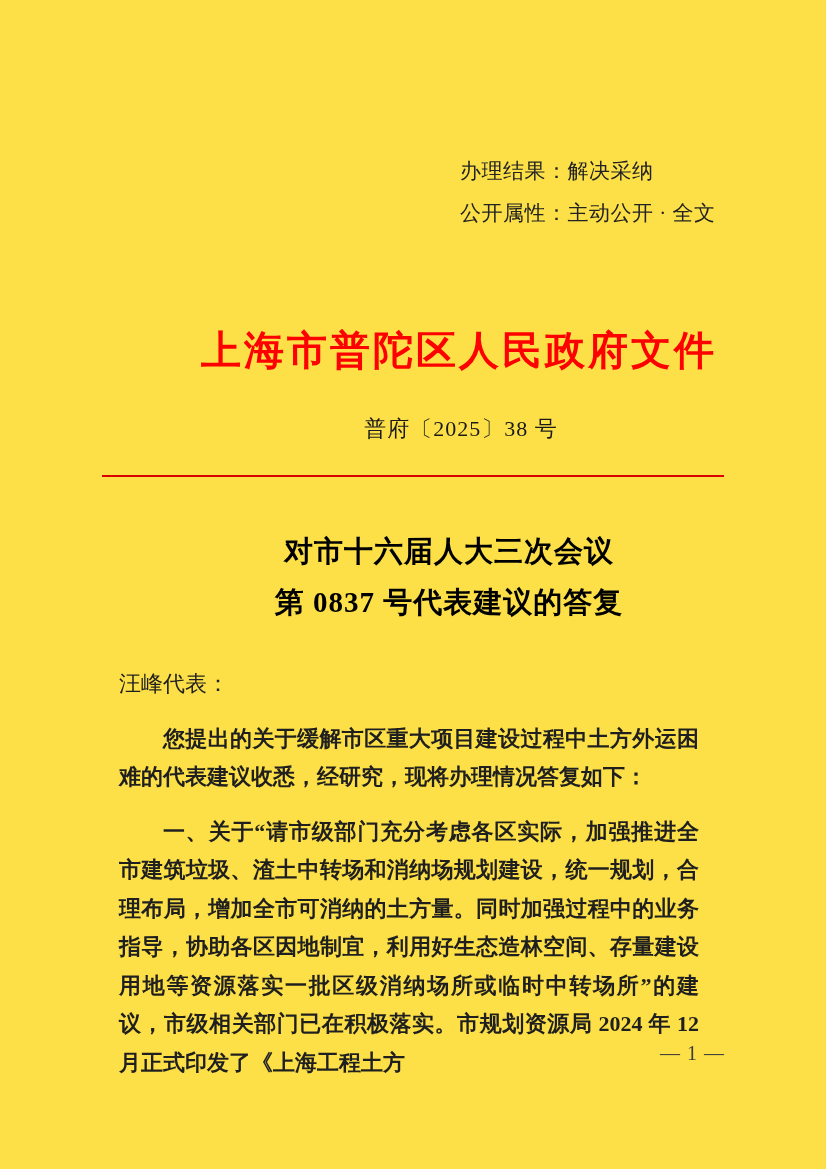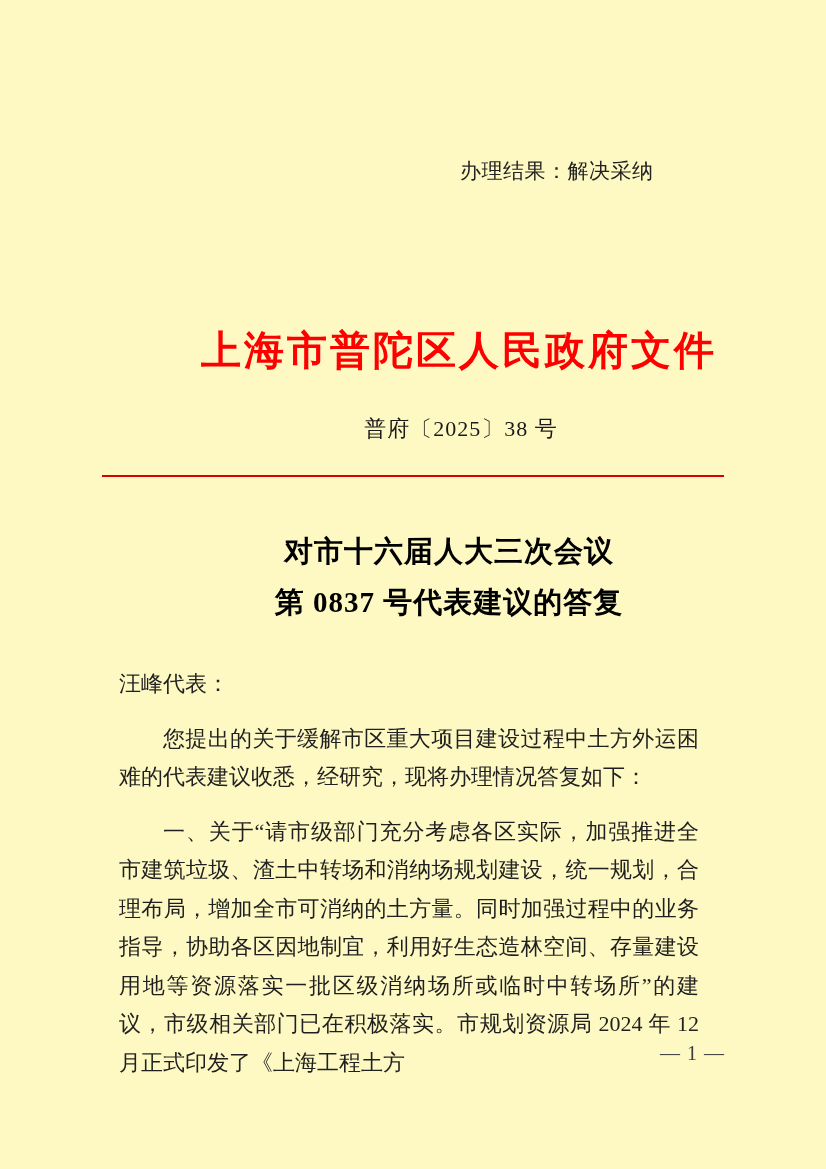--- a/index.html
+++ b/index.html
@@ -4,21 +4,21 @@
 <style>
   html, body {
     margin: 0;
     padding: 0;
     background: #ffffff;
   }
   .page {
     position: relative;
     width: 826px;
     height: 1169px;
-    background: #fef9c3;
+    background: #fde047;
     overflow: hidden;
     font-family: "Liberation Serif", "DejaVu Serif", serif;
     color: #1a1a1a;
   }
 
   
   .meta {
     position: absolute;
     top: 150px;
     left: 460px;
@@ -93,41 +93,42 @@
     position: absolute;
     top: 649px;
     left: 103px;
     width: 612px;
     font-size: 22px;
     line-height: 38.5px;
     text-align: justify;
     color: #1f1f1f;
   }
   .body p { margin: 16px; }
-  .body .para { text-indent: 2em; }
+  .body .para { text-indent: 2em; font-weight: bold; }
 
   
   .footer {
     position: absolute;
     top: 1041px;
     right: 101px;
     font-size: 20px;
     line-height: 24px;
     color: #3c3c3c;
     letter-spacing: 1px;
     white-space: nowrap;
   }
 </style>
 </head>
 <body>
 
 <div class="page">
 
   <div class="meta">
     <div>办理结果：解决采纳</div>
+    <div>公开属性：主动公开 · 全文</div>
   </div>
 
   <div class="masthead">上海市普陀区人民政府文件</div>
 
   <div class="docnum">普府〔2025〕38 号</div>
 
   <hr class="redline">
 
   <h1 class="title">
     <span class="tl">对市十六届人大三次会议</span>

